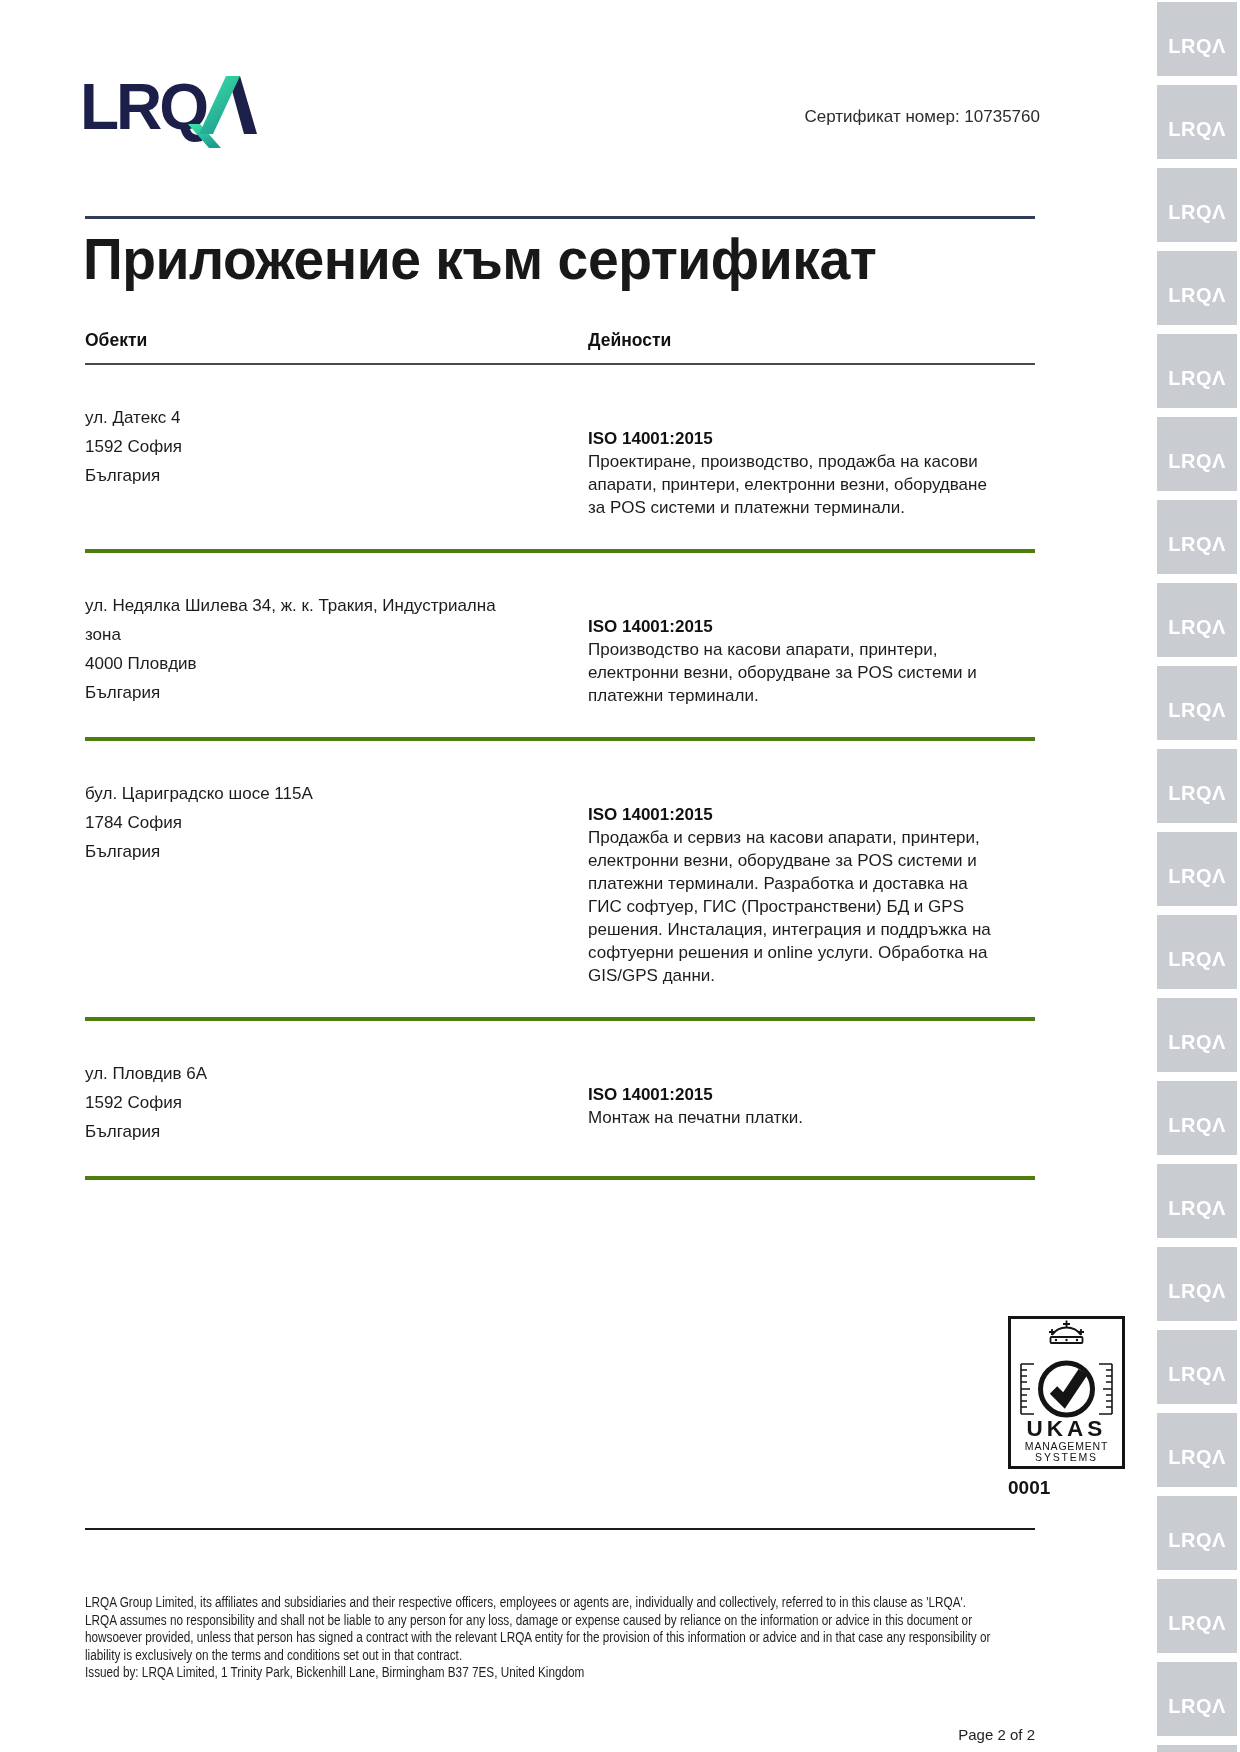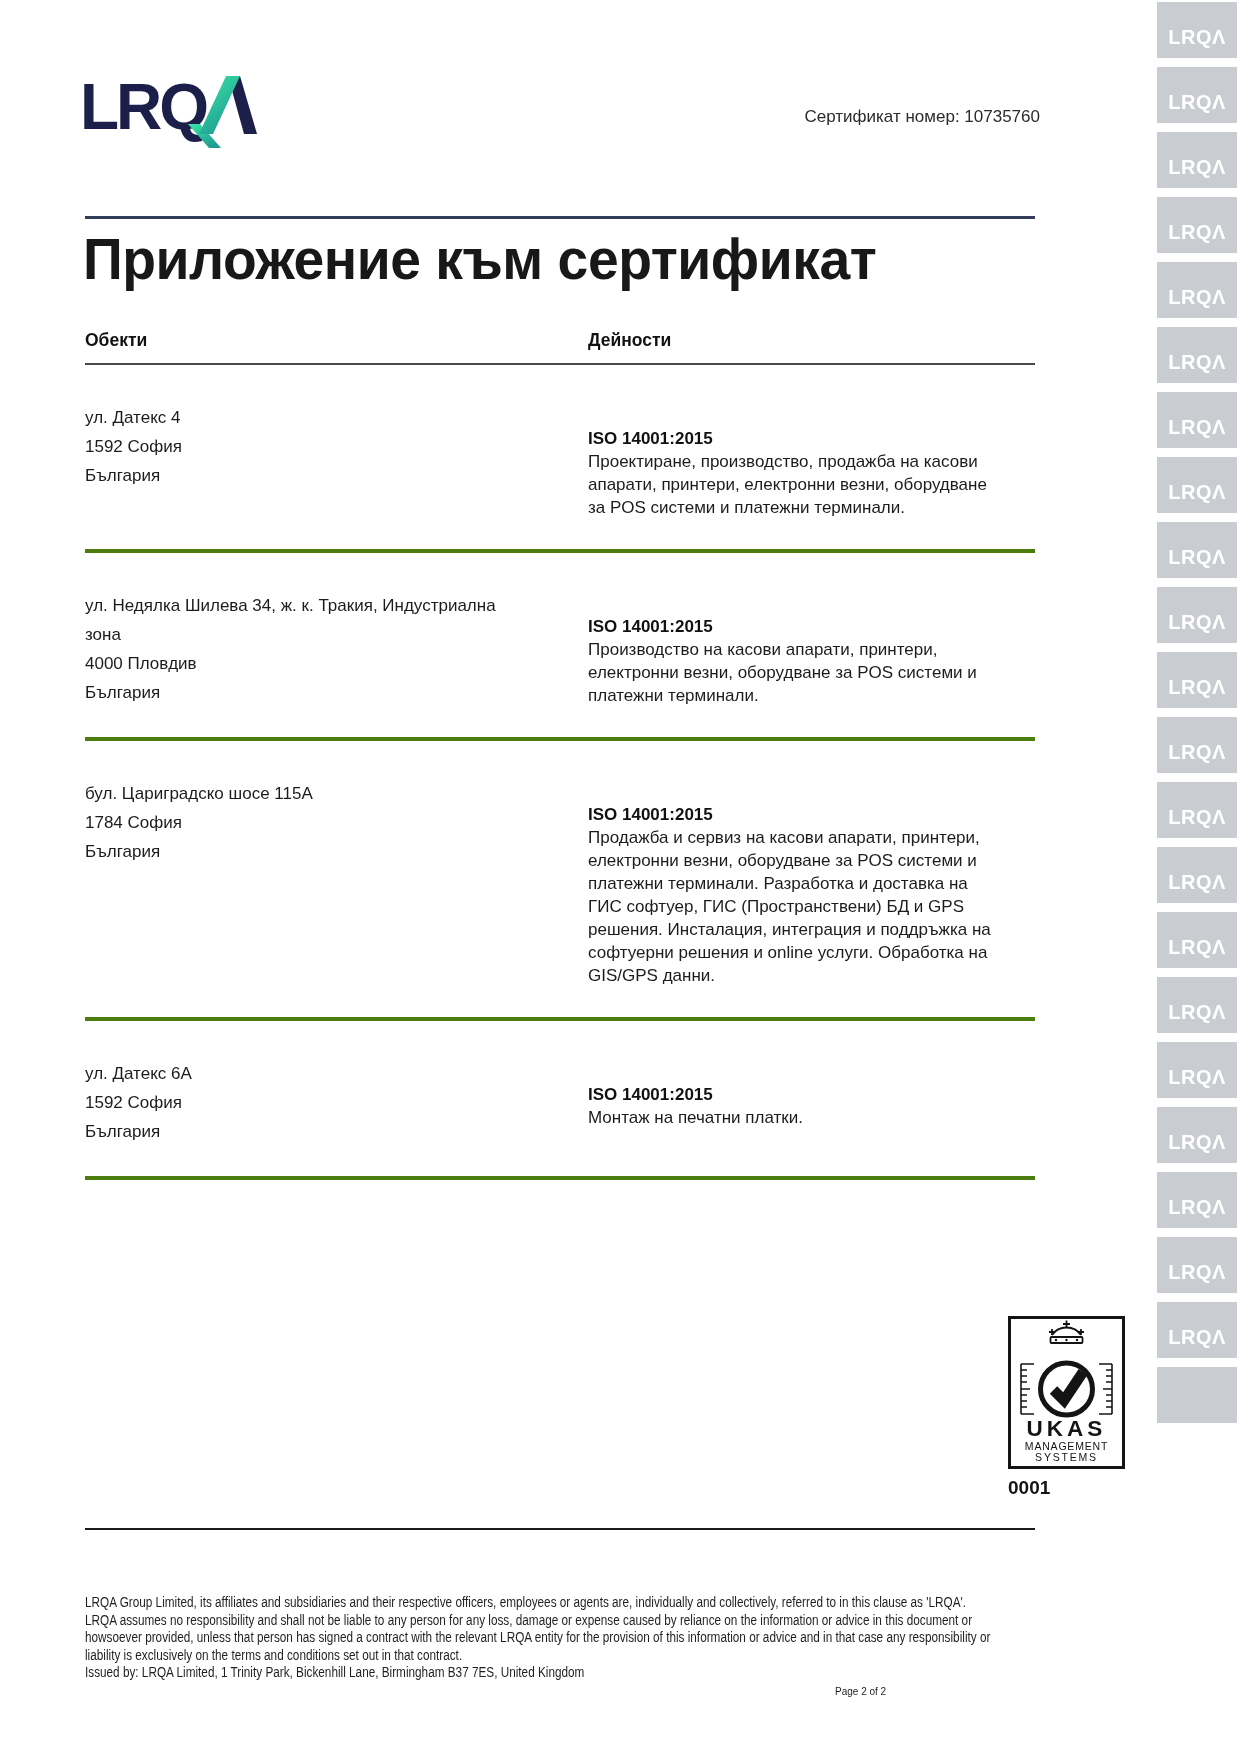--- a/index.html
+++ b/index.html
@@ -2,21 +2,21 @@
 <html><head>
 <meta charset="utf-8">
 <style>
   html,body{margin:0;padding:0;background:#fff;}
   .page{position:relative;width:1240px;height:1752px;background:#ffffff;overflow:hidden;
         font-family:"Liberation Sans",sans-serif;color:#1a1a1a;}
 
   
   .wm-strip{position:absolute;left:1157px;top:2px;width:80px;display:flex;
             flex-direction:column;gap:9px;}
-  .wm-tile{width:80px;height:56px;background:#c9cdd2;flex:none;display:flex;
+  .wm-tile{width:80px;height:74px;background:#c9cdd2;flex:none;display:flex;
            align-items:center;justify-content:center;box-sizing:border-box;
            padding-top:14px;padding-left:0;}
   .wm-tile span{color:#ffffff;font-weight:bold;font-size:20px;letter-spacing:0.5px;}
 
   
   .logo{position:absolute;left:83px;top:72px;}
   .cert-number{position:absolute;left:600px;top:107px;width:440px;text-align:right;
                font-size:17px;color:#2b2b2b;}
 
   .rule-navy{position:absolute;left:85px;top:216px;width:950px;height:3px;background:#323d5a;}
@@ -39,22 +39,22 @@
 
   
   .ukas{position:absolute;left:1008px;top:1316px;width:117px;}
   .ukas-number{margin-top:4px;width:117px;text-align:left;font-size:19px;color:#141414;font-weight:bold;}
 
   
   .rule-dark{position:absolute;left:85px;top:1528px;width:950px;height:2px;background:#1c1c1c;}
   .footer{position:absolute;left:85px;top:1594px;width:1180px;
           transform:scaleX(0.84);transform-origin:0 0;}
   .fline{white-space:nowrap;font-size:14px;line-height:17.5px;color:#1f1f1f;}
-  .page-number{position:absolute;left:835px;top:1686px;width:200px;text-align:left;
-               font-size:10px;color:#1f1f1f;}
+  .page-number{position:absolute;left:835px;top:1726px;width:200px;text-align:right;
+               font-size:15px;color:#1f1f1f;}
 </style>
 </head>
 <body>
 
 <div class="page">
 
   <div class="wm-strip">
       <div class="wm-tile">
         <span>LRQΛ</span>
       </div>
@@ -177,21 +177,21 @@
         <div>България</div>
       </div>
       <div class="col-right">
         <div class="std">ISO 14001:2015</div>
         <div class="act">Продажба и сервиз на касови апарати, принтери, електронни везни, оборудване за POS системи и платежни терминали. Разработка и доставка на ГИС софтуер, ГИС (Пространствени) БД и GPS решения. Инсталация, интеграция и поддръжка на софтуерни решения и online услуги. Обработка на GIS/GPS данни.</div>
       </div>
     </div>
 
     <div class="trow">
       <div class="site col-left">
-        <div>ул. Датекс 6А</div>
+        <div>ул. Пловдив 6А</div>
         <div>1592 София</div>
         <div>България</div>
       </div>
       <div class="col-right">
         <div class="std">ISO 14001:2015</div>
         <div class="act">Монтаж на печатни платки.</div>
       </div>
     </div>
   </div>
 

